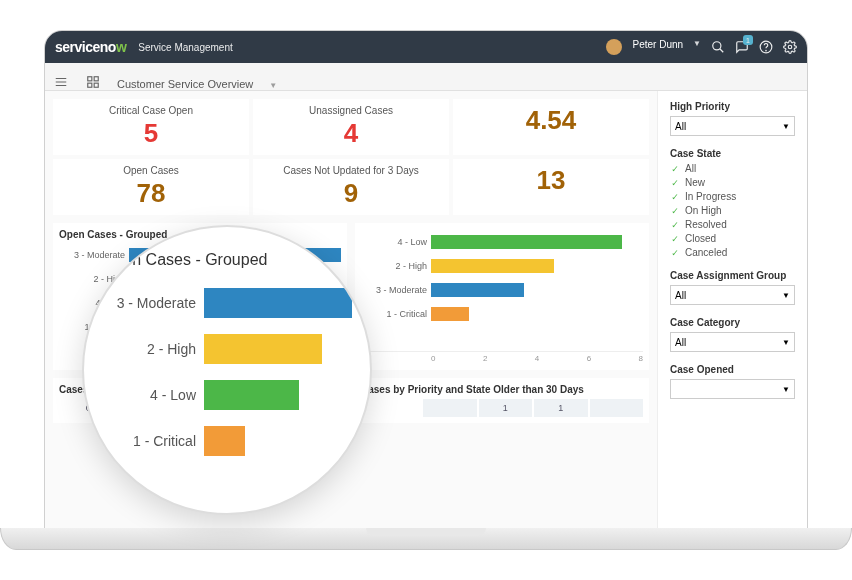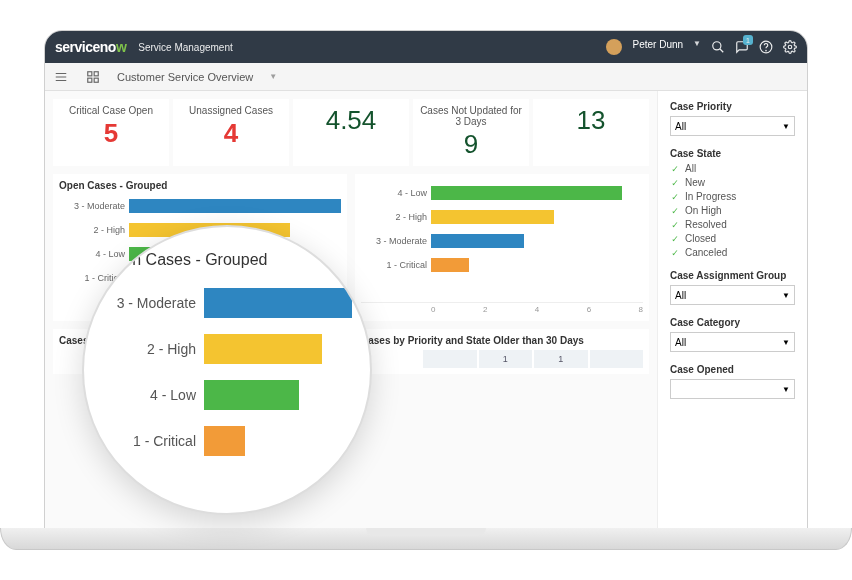--- a/index.html
+++ b/index.html
@@ -14,32 +14,32 @@
 .logo .ow{color:#7fc24b}
 .svc-mgmt{font-size:10px;opacity:.9}
 .top-right{margin-left:auto;display:flex;gap:10px}
 .avatar{width:16px;height:16px;border-radius:50%;background:#d4a05b}
 .user-name{font-size:10px}
 .chevd{font-size:8px;opacity:.8}
 .tb-icon{opacity:.9;cursor:pointer;display:inline-flex;align-items:center}
 .notif-badge{position:relative}
 .notif-badge .dot{position:absolute;top:-4px;right:-4px;width:10px;height:10px;background:#5bc0de;border-radius:3px;font-size:7px;color:#fff;display:flex;align-items:center;justify-content:center}
 
-.sub-bar{height:28px;background:#f5f5f5;border-bottom:1px solid #e0e0e0;display:flex;align-items:center;padding:0 8px;gap:16px;font-size:11px;color:#555}
+.sub-bar{height:28px;background:#f5f5f5;border-bottom:1px solid #e0e0e0;display:flex;align-items:flex-end;padding:0 8px;gap:16px;font-size:11px;color:#555}
 .sub-ico{width:16px;height:16px;display:inline-flex;align-items:center;justify-content:center;cursor:pointer}
 .page-title{font-size:11px;color:#555}
 
 .content{display:flex;height:calc(100% - 60px);background:#fafafa}
 .main-area{flex:1;padding:8px;overflow:hidden}
 .side-panel{width:150px;padding:10px 12px;border-left:1px solid #eee;background:#fff;font-size:10px}
 
-.metrics{display:grid;grid-template-columns:1fr 1fr 1fr 1fr 1fr;gap:4px}
+.metrics{display:grid;grid-template-columns:1fr 1fr 1fr;gap:4px}
 .metric{background:#fff;text-align:center;padding:6px 4px}
 .metric-title{font-size:10px;color:#555;margin-bottom:2px}
-.metric-val{font-size:26px;font-weight:400;color:#14532d}
+.metric-val{font-size:26px;font-weight:700;color:#a16207}
 .metric-val.red{color:#e53935;font-weight:700}
 
 .chart-section{background:#fff;padding:6px;margin-top:4px}
 .chart-title{font-size:10px;font-weight:700;color:#333;margin-bottom:4px}
 .bar-chart{position:relative;height:120px}
 .bar-row{display:flex;align-items:center;height:22px;margin:2px 0}
 .bar-lab{width:70px;font-size:9px;color:#666;text-align:right;padding-right:4px}
 .bar-trk{flex:1;position:relative;height:14px}
 .bar-fill{height:100%}
 .c-blue{background:#2e86c1}
@@ -142,20 +142,24 @@
               <div class="metric-val red">5</div>
             </div>
             <div class="metric">
               <div class="metric-title">Unassigned Cases</div>
               <div class="metric-val red">4</div>
             </div>
             <div class="metric">
               <div class="metric-val ">4.54</div>
             </div>
             <div class="metric">
+              <div class="metric-title">Open Cases</div>
+              <div class="metric-val ">78</div>
+            </div>
+            <div class="metric">
               <div class="metric-title">Cases Not Updated for 3 Days</div>
               <div class="metric-val ">9</div>
             </div>
             <div class="metric">
               <div class="metric-val ">13</div>
             </div>
           </div>
 
         <div class="charts-row">
           <div class="chart-section">
@@ -244,21 +248,21 @@
                 <div class="mcell">1</div>
                 <div class="mcell"></div>
               </div>
           </div>
         </div>
 
       </div>
 
       <div class="side-panel">
         <div class="filter-block">
-          <div class="filter-label">Case Priority</div>
+          <div class="filter-label">High Priority</div>
           <div class="sel">
             <span>All</span>
             <span style="font-size:8px">▼</span>
           </div>
         </div>
         <div class="filter-block">
           <div class="filter-label">Case State</div>
           <div class="check-list" id="state-list">
               <div class="check-item">
                 <span class="chk">✓</span>

